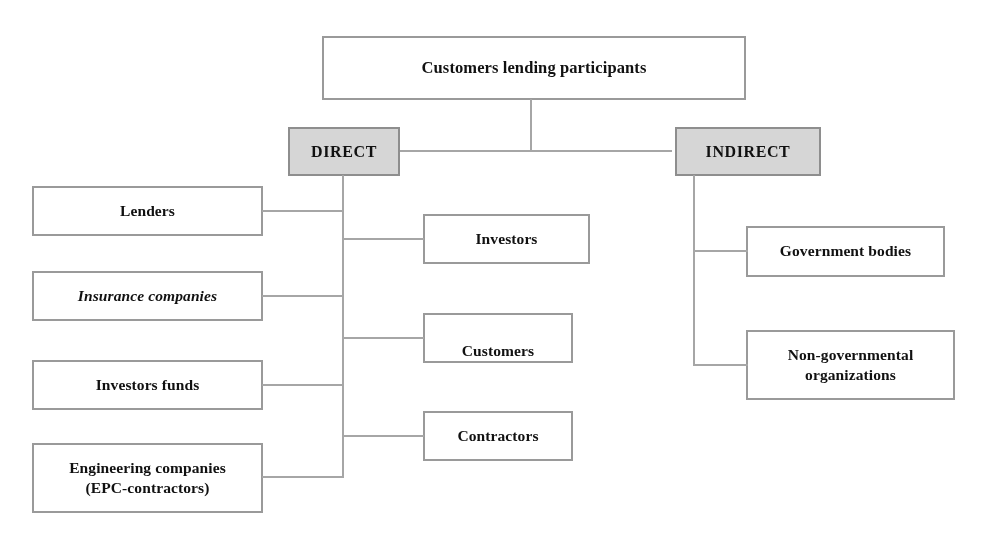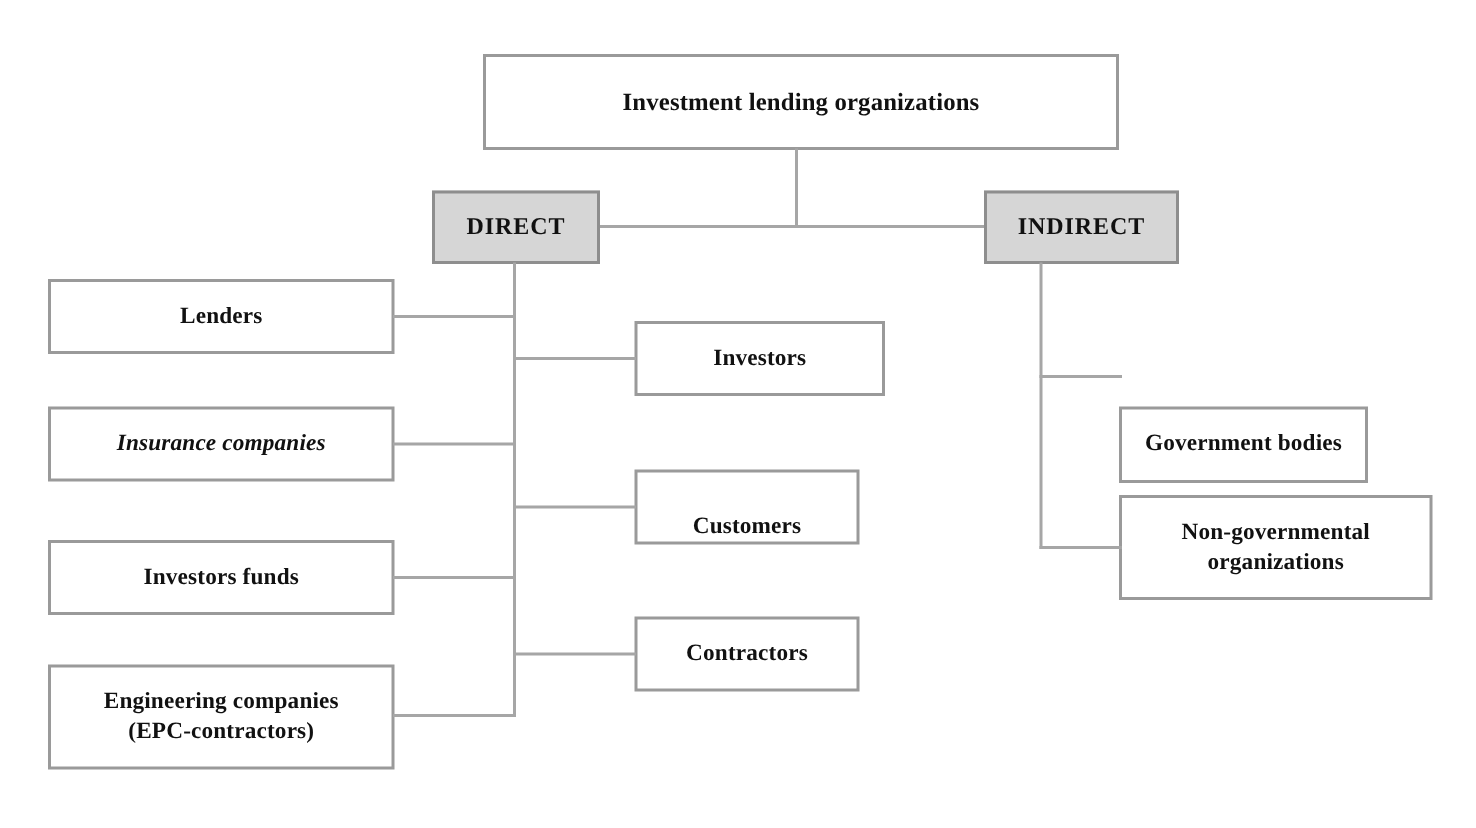--- a/index.html
+++ b/index.html
@@ -54,32 +54,32 @@
   }
   .conn.h { height: 2px; }
   .conn.v { width: 2px; }
 </style>
 </head>
 <body>
 
 <div id="canvas">
 
   <div class="node root" style="left:322px; top:36px; width:424px; height:64px;">
-    <span class="label">Investment lending organizations</span>
+    <span class="label">Customers lending participants</span>
   </div>
 
   <div class="conn v" style="left:530px; top:99px; height:53px;"></div>
 
   <div class="conn h" style="left:398px; top:150px; width:274px;"></div>
 
   <div class="node level1 shaded" style="left:288px; top:127px; width:112px; height:49px;">
     <span class="label">DIRECT</span>
   </div>
 
-  <div class="node level1 shaded" style="left:656px; top:127px; width:130px; height:49px;">
+  <div class="node level1 shaded" style="left:675px; top:127px; width:146px; height:49px;">
     <span class="label">INDIRECT</span>
   </div>
 
   <div class="conn v" style="left:342px; top:175px; height:303px;"></div>
 
   <div class="node" style="left:32px; top:186px; width:231px; height:50px;">
     <span class="label">Lenders</span>
   </div>
   <div class="conn h" style="left:262px; top:210px; width:82px;"></div>
 
@@ -111,21 +111,21 @@
   </div>
   <div class="conn h" style="left:342px; top:337px; width:82px;"></div>
 
   <div class="node" style="left:423px; top:411px; width:150px; height:50px;">
     <span class="label">Contractors</span>
   </div>
   <div class="conn h" style="left:342px; top:435px; width:82px;"></div>
 
   <div class="conn v" style="left:693px; top:175px; height:191px;"></div>
 
-  <div class="node" style="left:746px; top:226px; width:166px; height:51px;margin-top:45px;">
+  <div class="node" style="left:746px; top:226px; width:199px; height:51px;">
     <span class="label">Government bodies</span>
   </div>
   <div class="conn h" style="left:693px; top:250px; width:55px;"></div>
 
   <div class="node two-line" style="left:746px; top:330px; width:209px; height:70px;">
     <span class="label">
       <span>Non-governmental</span><br>
       <span>organizations</span>
     </span>
   </div>

